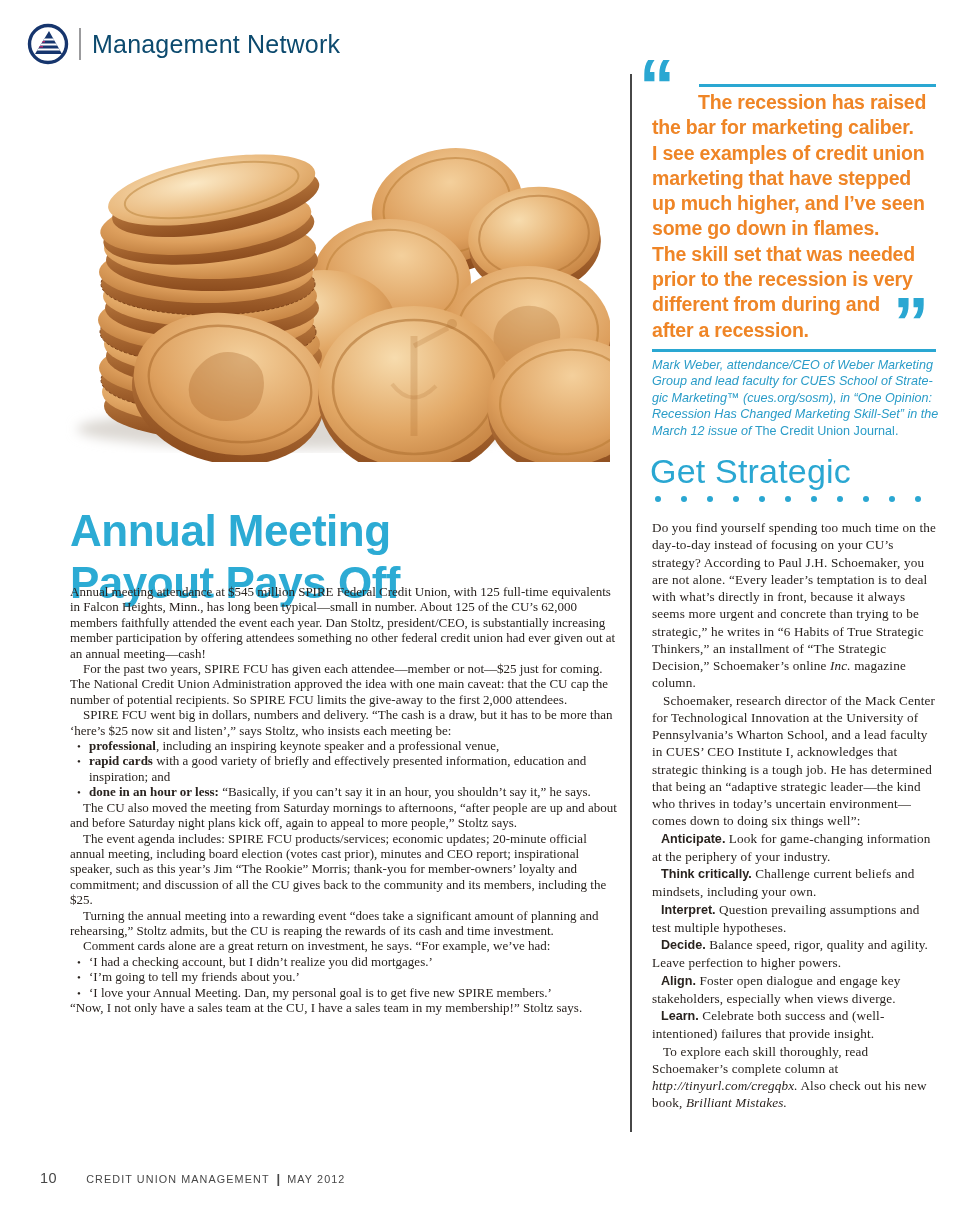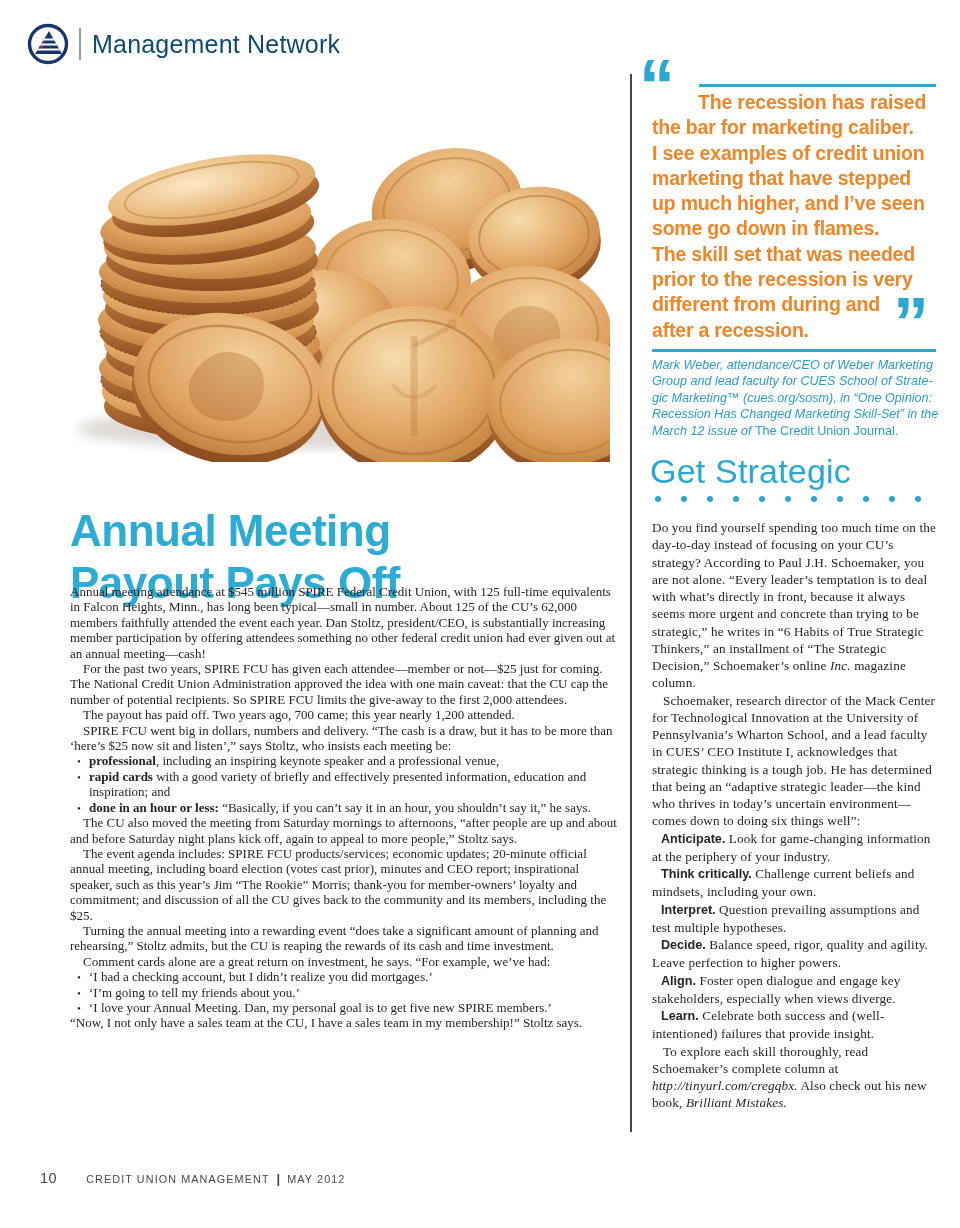--- a/index.html
+++ b/index.html
@@ -191,21 +191,20 @@
 </div>
 
 <div class="title">
   <div>Annual Meeting</div>
   <div>Payout Pays Off</div>
 </div>
 
 <div class="left-body">
   <p>Annual meeting attendance at $545 million SPIRE Federal Credit Union, with 125 full-time equivalents in Falcon Heights, Minn., has long been typical—small in number. About 125 of the CU’s 62,000 members faithfully attended the event each year. Dan Stoltz, president/CEO, is substantially increasing member participation by offering attendees something no other federal credit union had ever given out at an annual meeting—cash!</p>
   <p class="ind">For the past two years, SPIRE FCU has given each attendee—member or not—$25 just for coming. The National Credit Union Administration approved the idea with one main caveat: that the CU cap the number of potential recipients. So SPIRE FCU limits the give-away to the first 2,000 attendees.</p>
-  <p class="ind">The payout has paid off. Two years ago, 700 came; this year nearly 1,200 attended.</p>
   <p class="ind">SPIRE FCU went big in dollars, numbers and delivery. “The cash is a draw, but it has to be more than ‘here’s $25 now sit and listen’,” says Stoltz, who insists each meeting be:</p>
   <ul class="bl">
     <li><span class="blead">professional</span><span>, including an inspiring keynote speaker and a professional venue,</span></li>
     <li><span class="blead">rapid cards</span><span> with a good variety of briefly and effectively presented information, education and inspiration; and</span></li>
     <li><span class="blead">done in an hour or less:</span><span> “Basically, if you can’t say it in an hour, you shouldn’t say it,” he says.</span></li>
   </ul>
   <p class="ind">The CU also moved the meeting from Saturday mornings to afternoons, “after people are up and about and before Saturday night plans kick off, again to appeal to more people,” Stoltz says.</p>
   <p class="ind">The event agenda includes: SPIRE FCU products/services; economic updates; 20-minute official annual meeting, including board election (votes cast prior), minutes and CEO report; inspirational speaker, such as this year’s Jim “The Rookie” Morris; thank-you for member-owners’ loyalty and commitment; and discussion of all the CU gives back to the community and its members, including the $25.</p>
   <p class="ind">Turning the annual meeting into a rewarding event “does take a significant amount of planning and rehearsing,” Stoltz admits, but the CU is reaping the rewards of its cash and time investment.</p>
   <p class="ind">Comment cards alone are a great return on investment, he says. “For example, we’ve had:</p>

